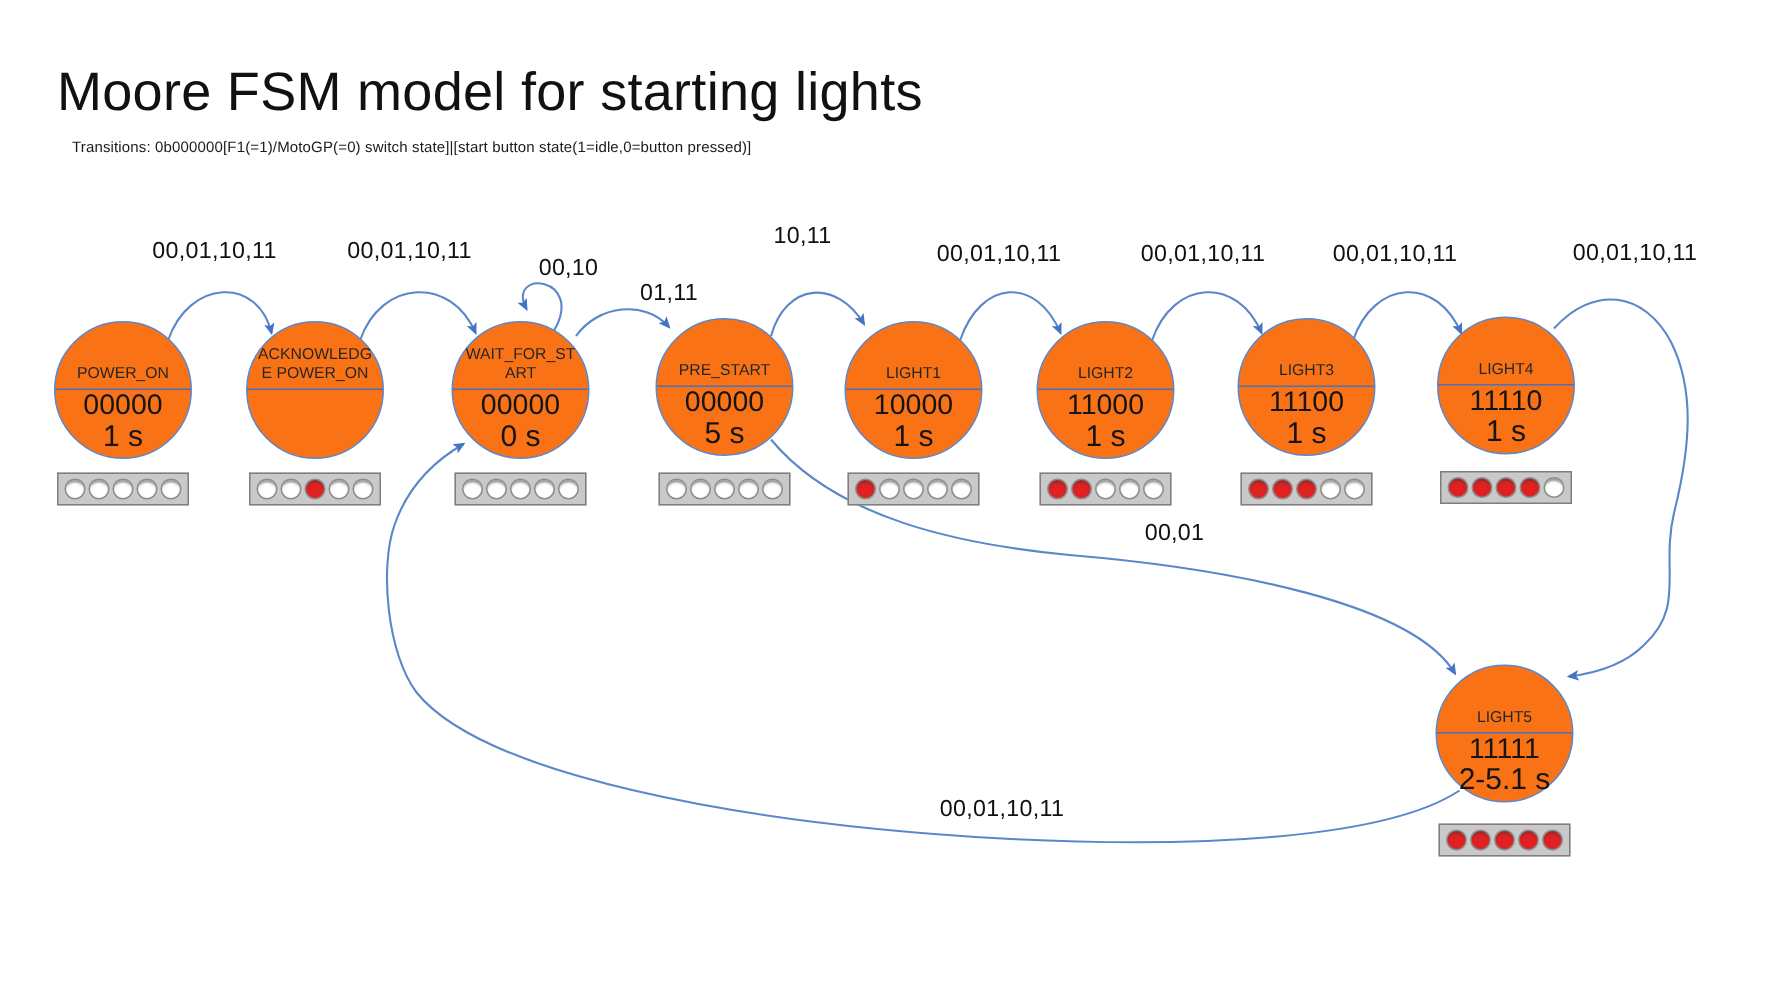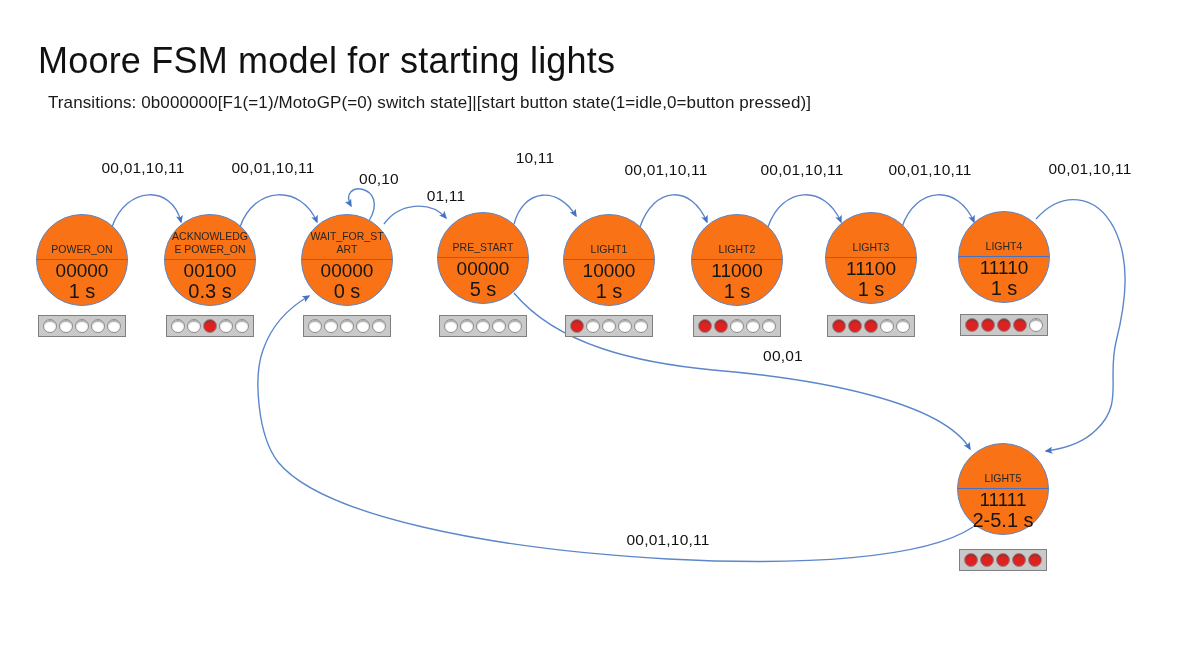--- a/index.html
+++ b/index.html
@@ -5,21 +5,21 @@
   html,body{margin:0;padding:0;}
   body{
     width:1177px;height:662px;position:relative;background:#ffffff;
     font-family:"Liberation Sans",sans-serif;overflow:hidden;
   }
   .title{
     position:absolute;left:38px;top:40px;font-size:36px;font-weight:400;
     color:#111;letter-spacing:0.2px;
   }
   .subtitle{
-    position:absolute;left:48px;top:93px;font-size:17px;color:#1a1a1a;
+    position:absolute;left:48px;top:93px;font-size:10px;color:#1a1a1a;
     letter-spacing:0.1px;
   }
   .arc-layer{position:absolute;left:0;top:0;z-index:1;}
   .state{
     position:absolute;width:92px;height:92px;border-radius:50%;
     border:1.4px solid #5b87ca;box-sizing:border-box;background:#f97316;z-index:2;
   }
   .state-name{
     position:absolute;left:6px;right:6px;bottom:50%;padding-bottom:3px;
     display:flex;flex-direction:column;justify-content:flex-end;
@@ -83,24 +83,20 @@
   <div class="state-name">POWER_ON</div>
   <div class="state-divider"></div>
   <div class="state-values">
       <span class="state-output">00000</span>
       <span class="state-time">1 s</span>
     </div>
 </div>
 <div class="state" style="left:164px;top:214px">
   <div class="state-name">ACKNOWLEDGE POWER_ON</div>
   <div class="state-divider"></div>
-  <div class="state-values">
-      <span class="state-output">00100</span>
-      <span class="state-time">0.3 s</span>
-    </div>
 </div>
 <div class="state" style="left:301px;top:214px">
   <div class="state-name">WAIT_FOR_START</div>
   <div class="state-divider"></div>
   <div class="state-values">
       <span class="state-output">00000</span>
       <span class="state-time">0 s</span>
     </div>
 </div>
 <div class="state" style="left:437px;top:212px">

